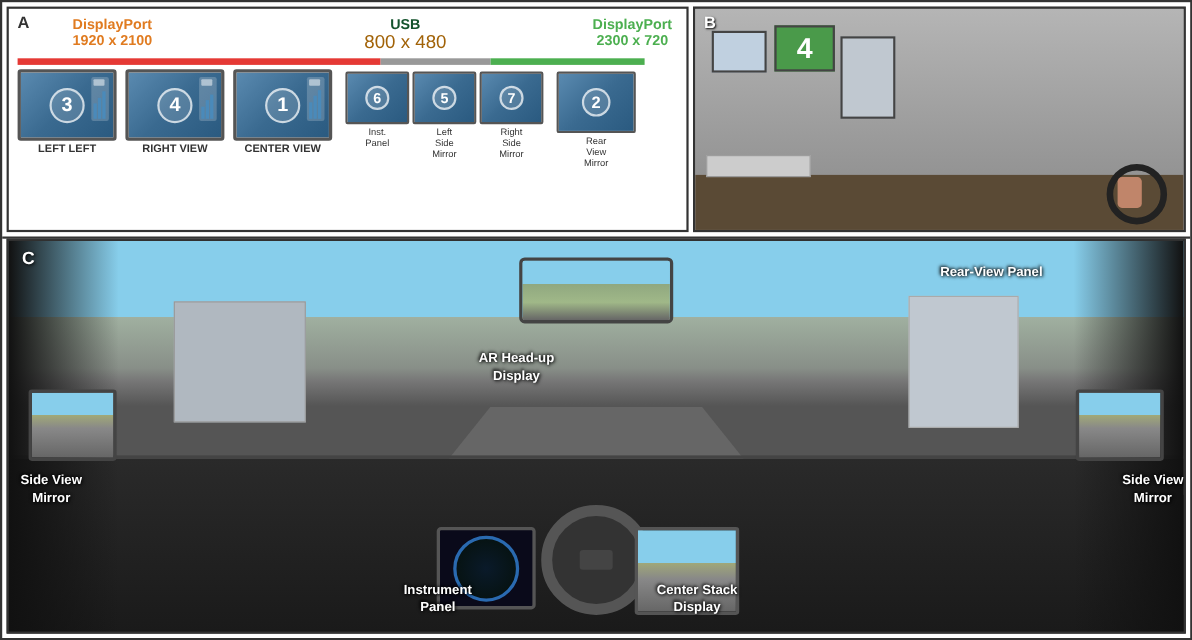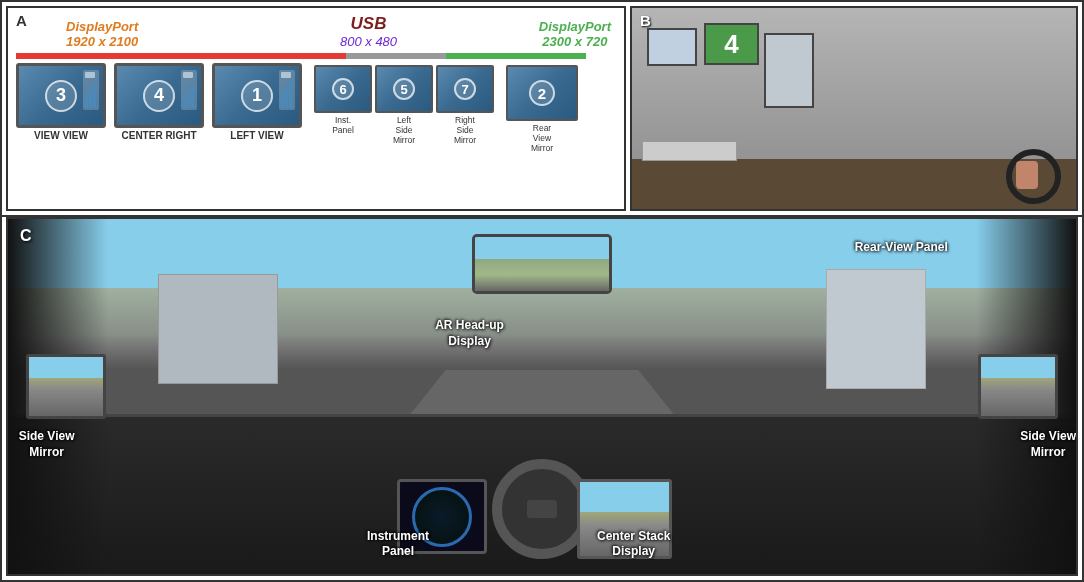--- a/index.html
+++ b/index.html
@@ -37,24 +37,23 @@
       top: 4px;
       left: 8px;
       font-size: 15px;
       font-weight: bold;
       color: #333;
     }
     
     .display-labels {
       display: flex;
       justify-content: space-between;
-      align-items: flex-end;
+      align-items: flex-start;
       margin-top: 0px;
       padding: 0 0 2px 0;
-      font-style: italic;
     }
     .dp-left {
       display: flex;
       flex-direction: column;
       align-items: center;
       margin-left: 30px;
     }
     .dp-left .port-name {
       color: #e07b20;
       font-size: 13px;
@@ -65,27 +64,27 @@
       font-size: 13px;
       font-weight: bold;
     }
     .usb-center {
       display: flex;
       flex-direction: column;
       align-items: center;
       margin-left: 10px;
     }
     .usb-center .port-name {
-      color: #7f1d1d;
+      color: #14532d;
+      font-size: 13px;
+      font-weight: bold;
+    }
+    .usb-center .resolution {
+      color: #a16207;
       font-size: 17px;
-      font-weight: bold;
-    }
-    .usb-center .resolution {
-      color: #6d28d9;
-      font-size: 13px;
     }
     .dp-right {
       display: flex;
       flex-direction: column;
       align-items: center;
       margin-right: 5px;
     }
     .dp-right .port-name {
       color: #4CAF50;
       font-size: 13px;
@@ -587,51 +586,51 @@
             <div class="num-circle">3</div>
             <div class="monitor-icon-panel">
               <div class="icon-dot"></div>
               <div class="bars-group">
                 <div class="bar-item" style="width:3px;height:50%;"></div>
                 <div class="bar-item" style="width:3px;height:70%;"></div>
                 <div class="bar-item" style="width:3px;height:90%;"></div>
               </div>
             </div>
           </div>
-          <span class="display-view-label">VIEW VIEW</span>
+          <span class="display-view-label">LEFT LEFT</span>
         </div>
 
         <div class="display-block" style="margin-left:4px;">
           <div class="monitor-img">
             <div class="num-circle">4</div>
             <div class="monitor-icon-panel">
               <div class="icon-dot"></div>
               <div class="bars-group">
                 <div class="bar-item" style="width:3px;height:40%;"></div>
                 <div class="bar-item" style="width:3px;height:60%;"></div>
                 <div class="bar-item" style="width:3px;height:80%;"></div>
               </div>
             </div>
           </div>
-          <span class="display-view-label">CENTER RIGHT</span>
+          <span class="display-view-label">RIGHT VIEW</span>
         </div>
 
         <div class="display-block" style="margin-left:4px;">
           <div class="monitor-img">
             <div class="num-circle">1</div>
             <div class="monitor-icon-panel">
               <div class="icon-dot"></div>
               <div class="bars-group">
                 <div class="bar-item" style="width:3px;height:55%;"></div>
                 <div class="bar-item" style="width:3px;height:75%;"></div>
                 <div class="bar-item" style="width:3px;height:95%;"></div>
               </div>
             </div>
           </div>
-          <span class="display-view-label">LEFT VIEW</span>
+          <span class="display-view-label">CENTER VIEW</span>
         </div>
 
         <div class="small-monitors-group" style="margin-left:8px; margin-top:2px;">
 
           <div class="small-monitor-with-label">
             <div class="monitor-small">
               <div class="num-circle">6</div>
             </div>
             <span class="small-label">Inst.<br>Panel</span>
           </div>

